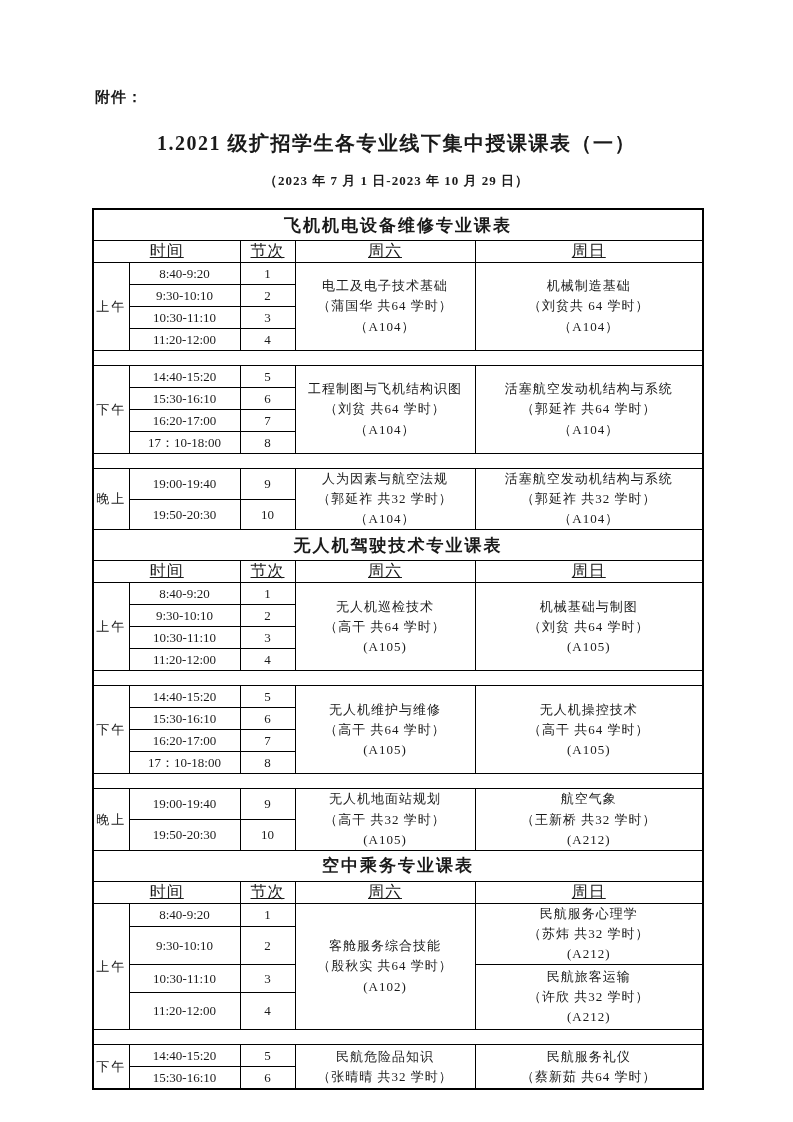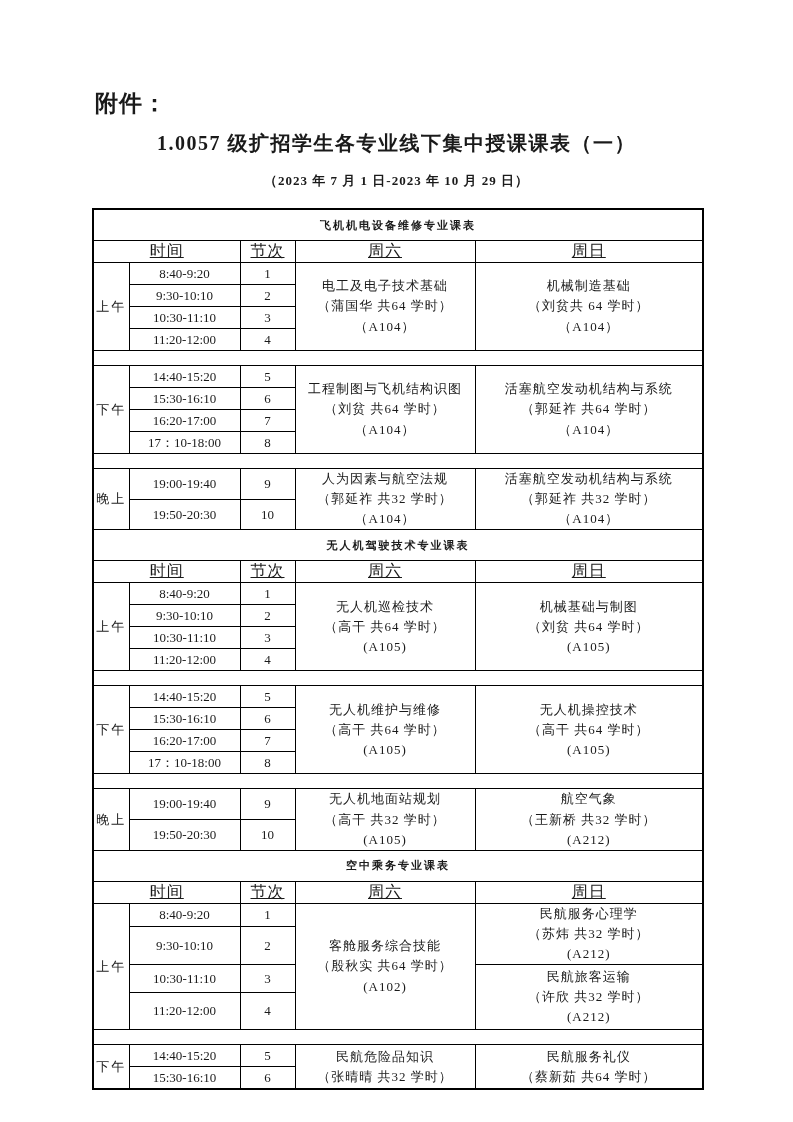--- a/index.html
+++ b/index.html
@@ -4,62 +4,62 @@
 <style>
   html,body { margin:0; padding:0; background:#e8e8e8; }
   .page {
     position:relative; width:793px; height:1122px; margin:0 auto;
     background:#ffffff; color:#1a1a1a;
     font-family:"Liberation Serif", serif;
     overflow:hidden;
   }
   .attachment {
     position:absolute; left:95px; top:88px;
-    font-size:23px; font-weight:bold; letter-spacing:1px;
+    font-size:15px; font-weight:bold; letter-spacing:1px;
   }
   .main-title {
     position:absolute; left:0; top:130px; width:100%;
     text-align:center; font-size:20px; font-weight:bold; letter-spacing:1.5px;
   }
   .date-range {
     position:absolute; left:0; top:172px; width:100%;
     text-align:center; font-size:13px; font-weight:bold; letter-spacing:1px;
   }
   table.schedule {
     position:absolute; left:92px; top:208px; width:610px;
     border-collapse:collapse; table-layout:fixed;
     border:2px solid #000;
   }
   table.schedule td {
     border:1px solid #000; text-align:center; vertical-align:middle;
     padding:0; font-size:13px; overflow:hidden;
   }
   tr.tbl-title td {
-    height:30px; font-size:11px; font-weight:bold; letter-spacing:2px;
+    height:30px; font-size:17px; font-weight:bold; letter-spacing:2px;
   }
   tr.head td { height:20px; font-size:16px; letter-spacing:1px;text-decoration:underline; }
   tr.h21 td { height:21px; }
   tr.h25 td { height:25px; }
   tr.h27 td { height:27px; }
   tr.h35 td { height:35px; }
   tr.h36 td { height:36px; }
   tr.spacer td { height:14px; border-left:none; border-right:none; }
   td.period { font-size:13px; letter-spacing:2px; }
   td.time   { font-size:13.5px; font-family:"Liberation Serif", serif; }
   td.num    { font-size:13.5px; }
   td.course { line-height:1.55; letter-spacing:1px;margin-left:12px; }
   td.course div { white-space:nowrap; }
 </style>
 </head>
 <body>
 
 <div class="page">
 
   <div class="attachment">附件：</div>
-  <div class="main-title">1.0057 级扩招学生各专业线下集中授课课表（一）</div>
+  <div class="main-title">1.2021 级扩招学生各专业线下集中授课课表（一）</div>
   <div class="date-range">（2023 年 7 月 1 日-2023 年 10 月 29 日）</div>
 
   <table class="schedule">
     <colgroup>
       <col style="width:36px">
         <col style="width:111px">
         <col style="width:55px">
         <col style="width:180px">
         <col style="width:228px">
     </colgroup>

